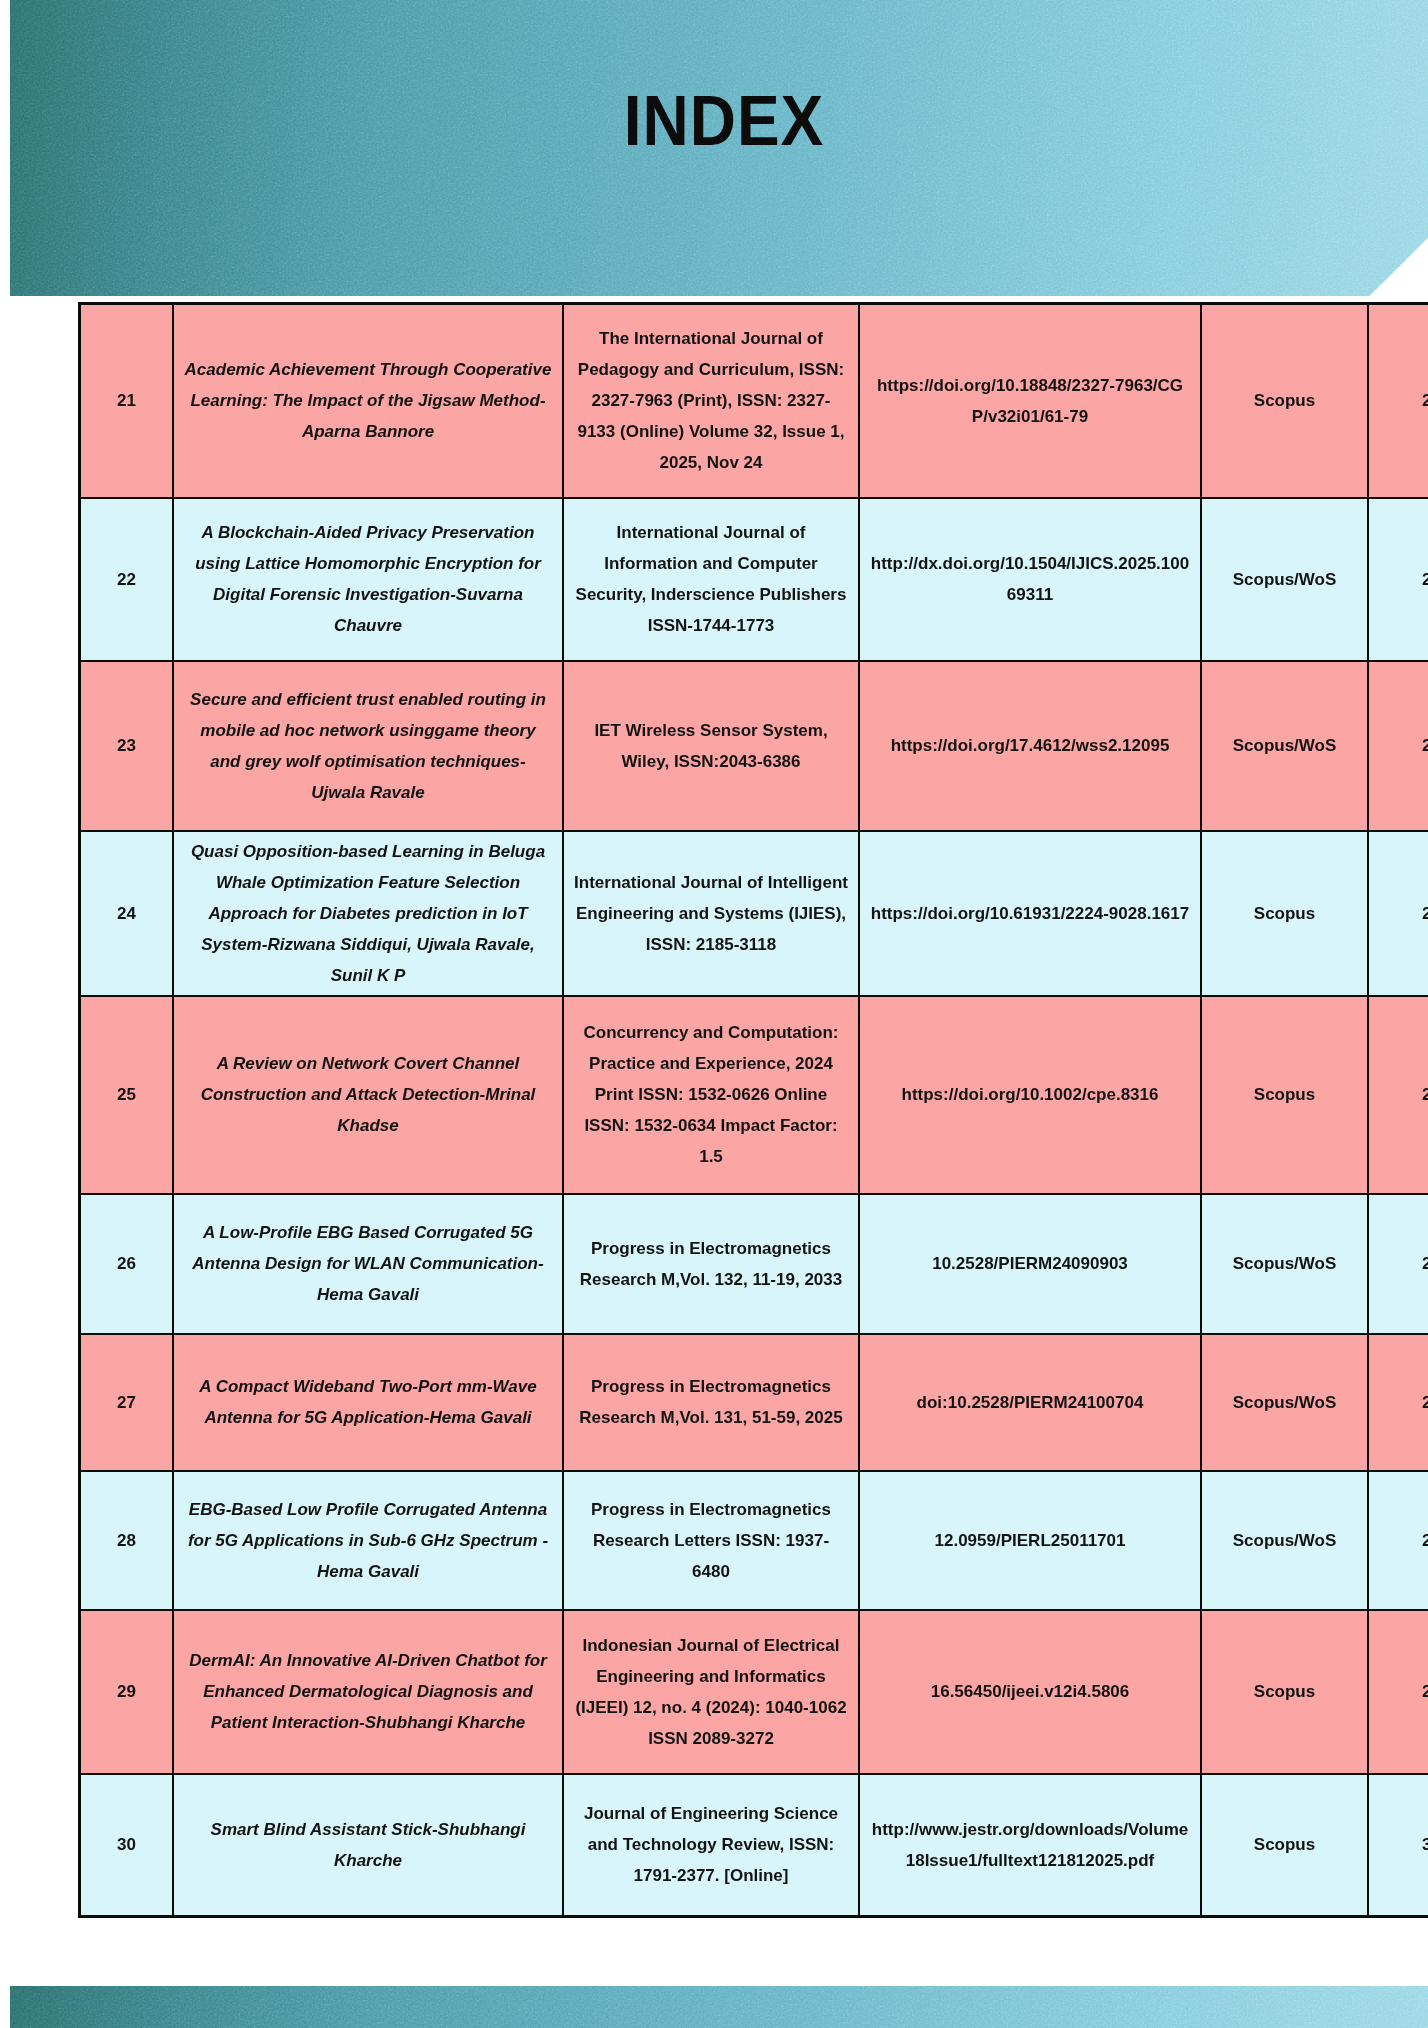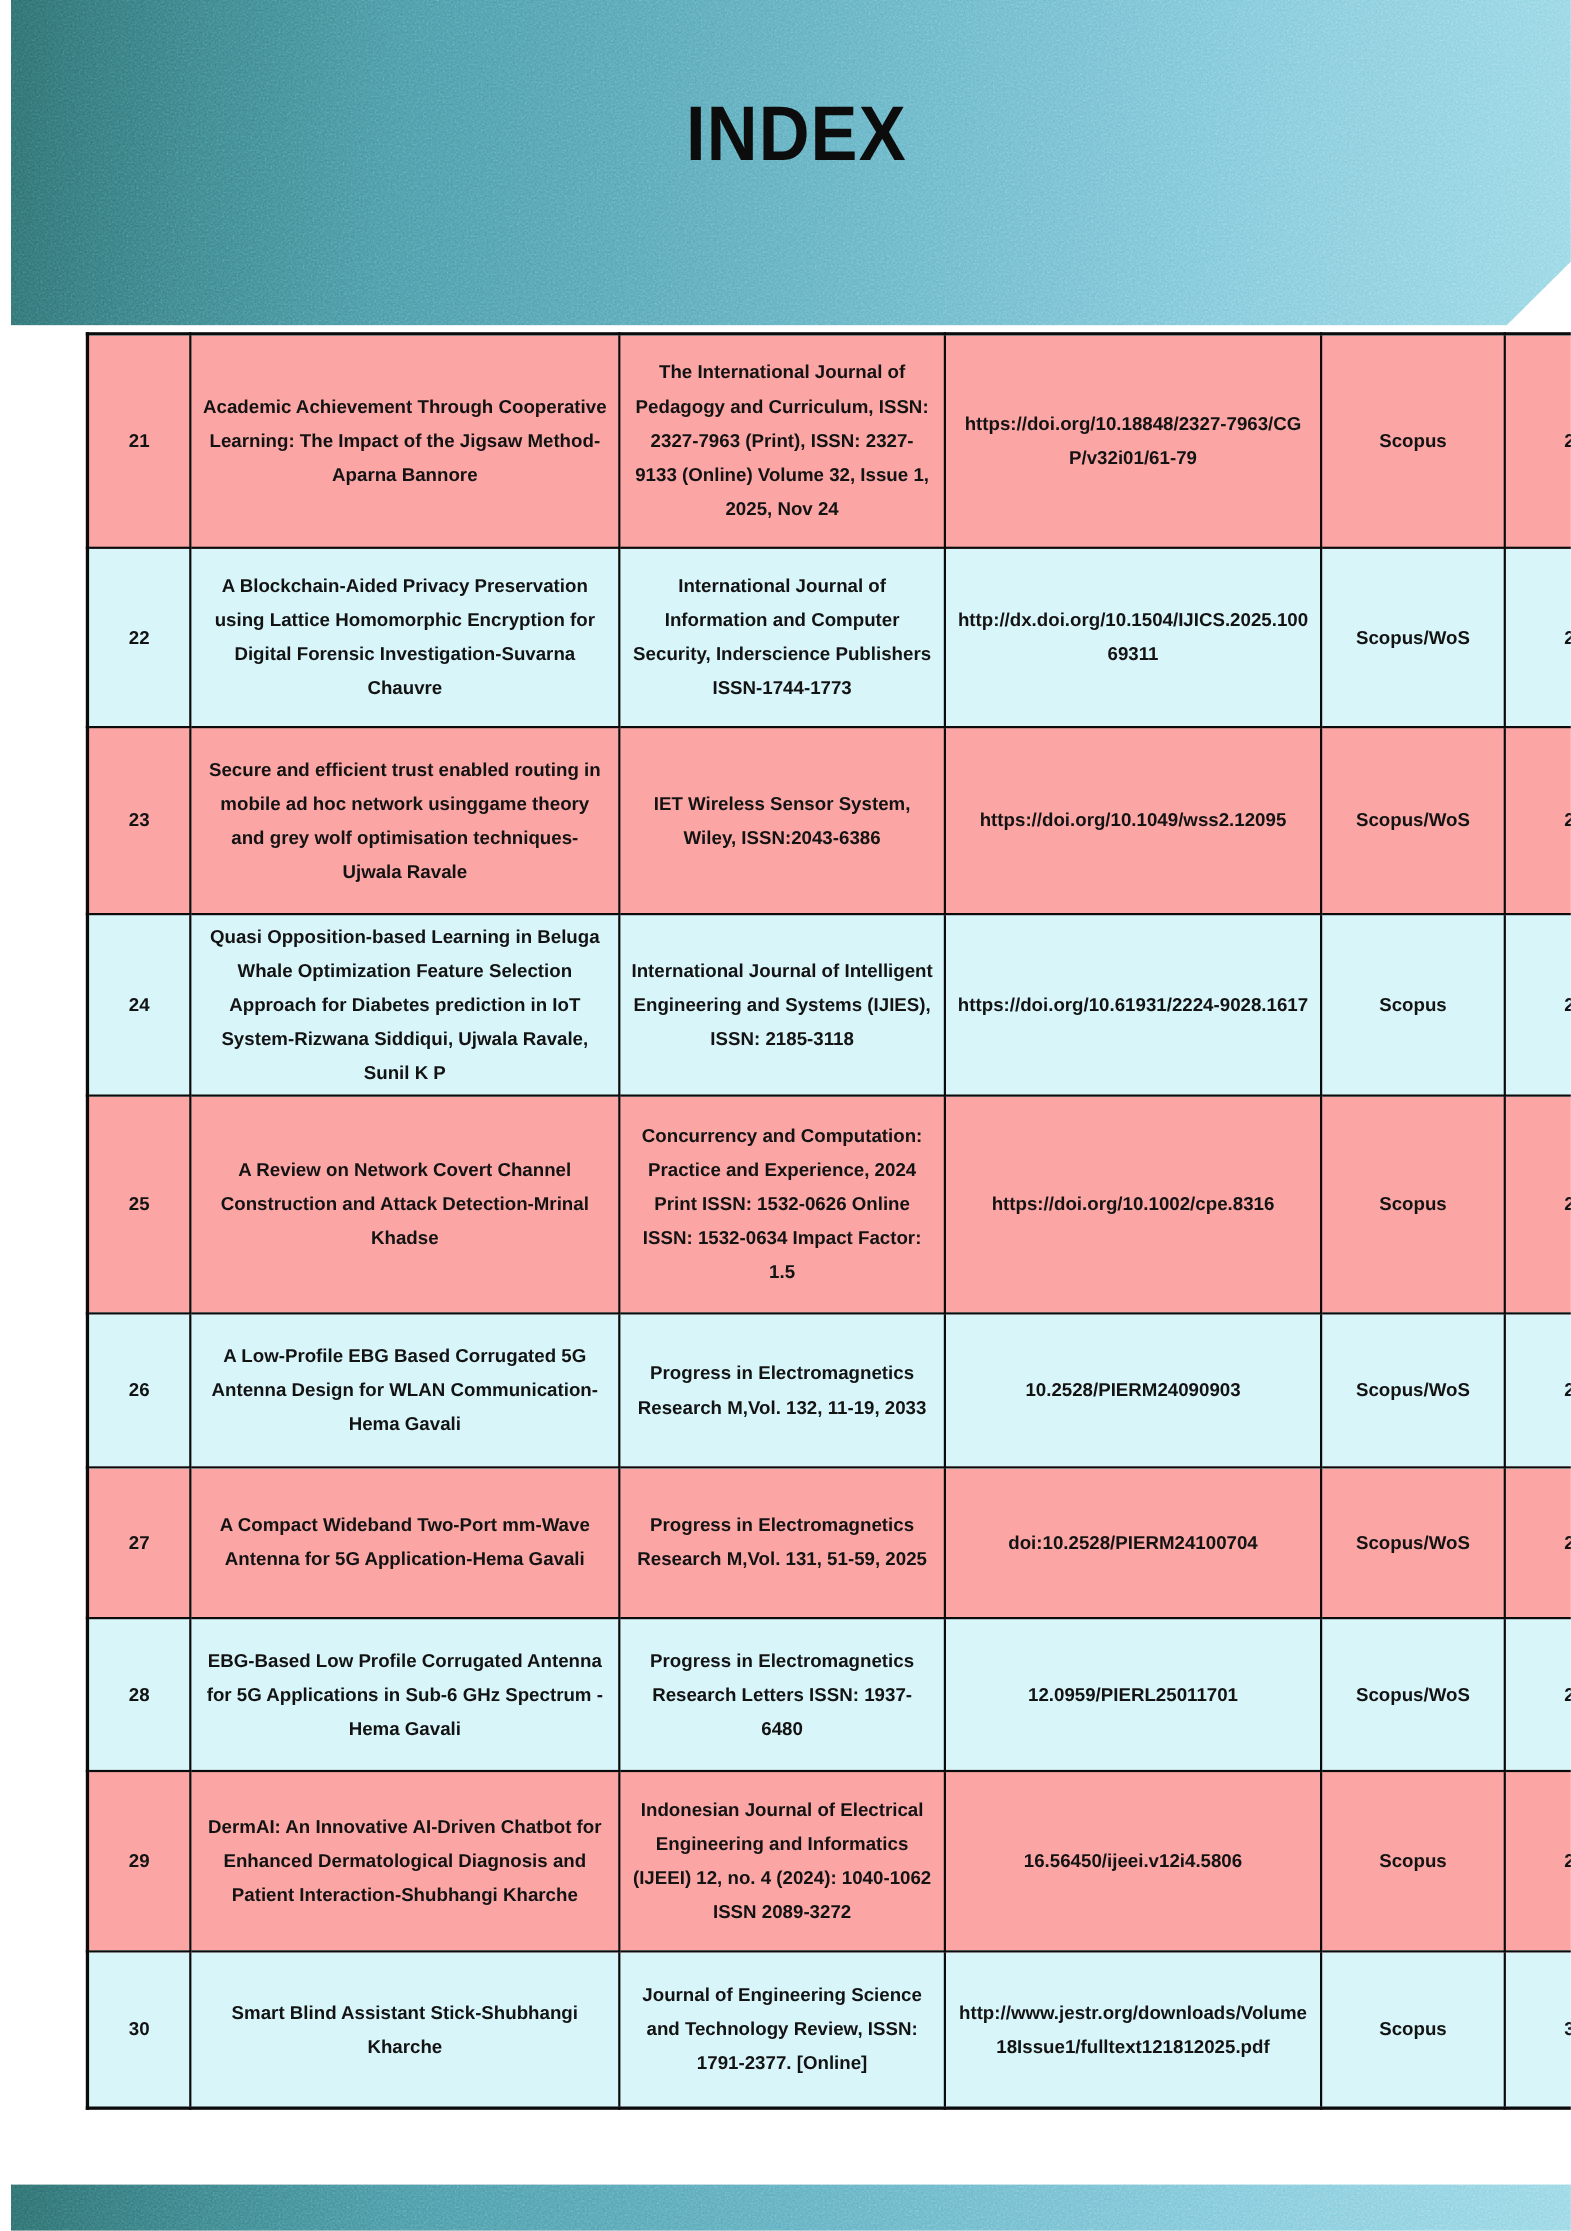--- a/index.html
+++ b/index.html
@@ -44,21 +44,21 @@
     border:2.5px solid #0b0b0b;
     text-align:center;vertical-align:middle;
     font-weight:bold;font-size:17px;line-height:31px;
     color:#131313;
     padding:4px 10px;
     background:#fca5a5;
     overflow:hidden;
   }
   tr.alt td{background:#d8f5fa;}
   .col-sr{width:71px;}
-  .col-title{width:368px;}
+  .col-title{width:368px;font-style:italic;}
   .col-journal{width:274px;font-size:16.5px;padding:4px 6px;}
   .col-doi{width:320px;word-break:break-all;}
   .col-indexing{width:145px;}
   .col-page{width:105px;}
   tr:nth-child(1){height:194px;}
   tr:nth-child(2){height:163px;}
   tr:nth-child(3){height:170px;}
   tr:nth-child(4){height:163px;}
   tr:nth-child(5){height:198px;}
   tr:nth-child(6){height:140px;}
@@ -101,21 +101,21 @@
         <td class="col-title">A Blockchain-Aided Privacy Preservation using Lattice Homomorphic Encryption for Digital Forensic Investigation-Suvarna Chauvre</td>
         <td class="col-journal">International Journal of Information and Computer Security, Inderscience Publishers ISSN-1744-1773</td>
         <td class="col-doi">http://dx.doi.org/10.1504/IJICS.2025.10069311</td>
         <td class="col-indexing">Scopus/WoS</td>
         <td class="col-page">22</td>
       </tr>
       <tr>
         <td class="col-sr">23</td>
         <td class="col-title">Secure and efficient trust enabled routing in mobile ad hoc network usinggame theory and grey wolf optimisation techniques-Ujwala Ravale</td>
         <td class="col-journal">IET Wireless Sensor System, Wiley, ISSN:2043-6386</td>
-        <td class="col-doi">https://doi.org/10.1049/wss2.12095</td>
+        <td class="col-doi">https://doi.org/17.4612/wss2.12095</td>
         <td class="col-indexing">Scopus/WoS</td>
         <td class="col-page">23</td>
       </tr>
       <tr class="alt">
         <td class="col-sr">24</td>
         <td class="col-title">Quasi Opposition-based Learning in Beluga Whale Optimization Feature Selection Approach for Diabetes prediction in IoT System-Rizwana Siddiqui, Ujwala Ravale, Sunil K P</td>
         <td class="col-journal">International Journal of Intelligent Engineering and Systems (IJIES), ISSN: 2185-3118</td>
         <td class="col-doi">https://doi.org/10.61931/2224-9028.1617</td>
         <td class="col-indexing">Scopus</td>
         <td class="col-page">24</td>

